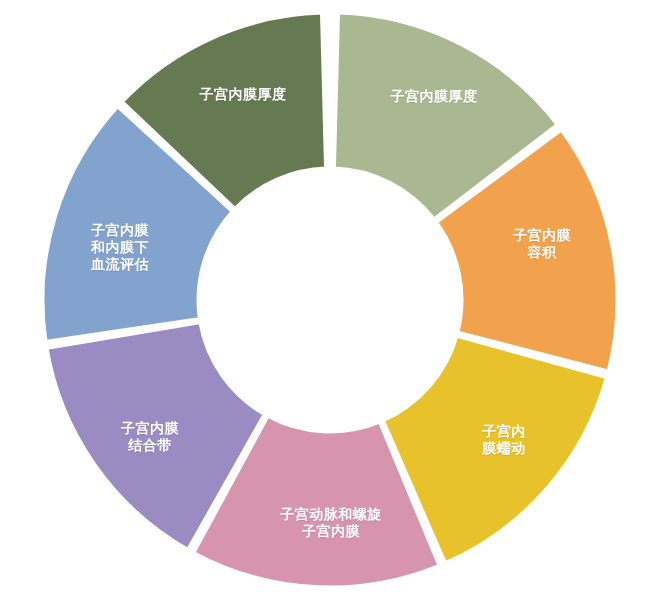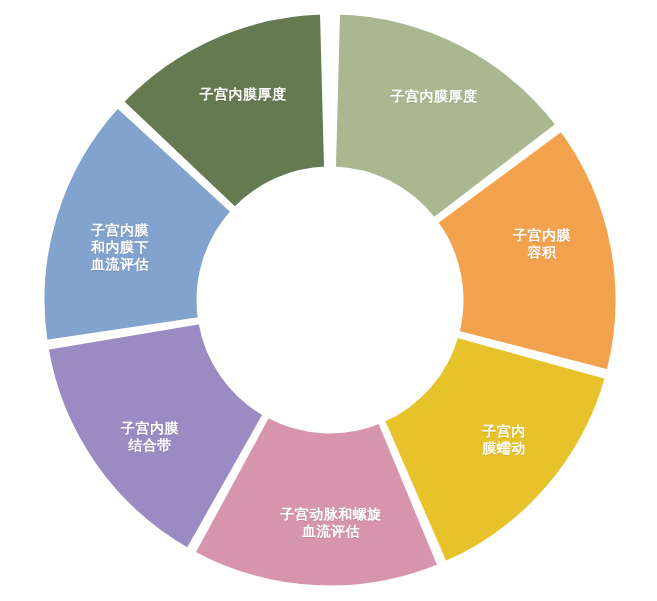--- a/index.html
+++ b/index.html
@@ -62,21 +62,21 @@
         <path d="M 121.09 101.75 A 288 288 0 0 1 322.46 12.10 L 326.57 169.04 A 131 131 0 0 0 234.98 209.83 Z" fill="#667a52" class="seg-path"></path>
       </g>
   </svg>
   <div id="labels-layer">
       <div class="seg-label" style="left: 434px; top: 97px;">子宫内膜厚度</div>
       <div class="seg-label" style="left: 542px; top: 244px;">子宫内膜
 容积</div>
       <div class="seg-label" style="left: 504px; top: 441px; font-family: Liberation Mono, monospace;">子宫内
 膜蠕动</div>
       <div class="seg-label" style="left: 331px; top: 523px;">子宫动脉和螺旋
-血流评估</div>
+子宫内膜</div>
       <div class="seg-label" style="left: 150px; top: 437px;">子宫内膜
 结合带</div>
       <div class="seg-label" style="left: 120px; top: 248px;">子宫内膜
 和内膜下
 血流评估</div>
       <div class="seg-label" style="left: 243px; top: 95px;">子宫内膜厚度</div>
     </div>
 </div>
 
 </body></html>

